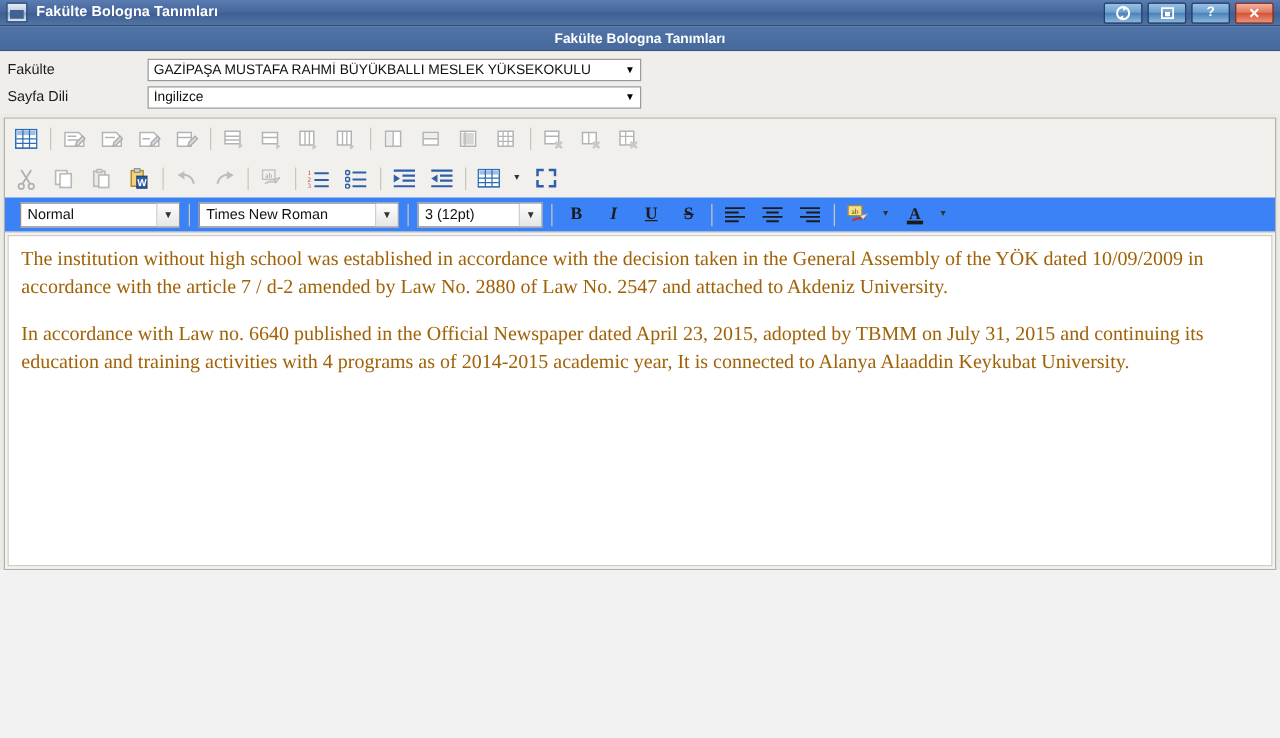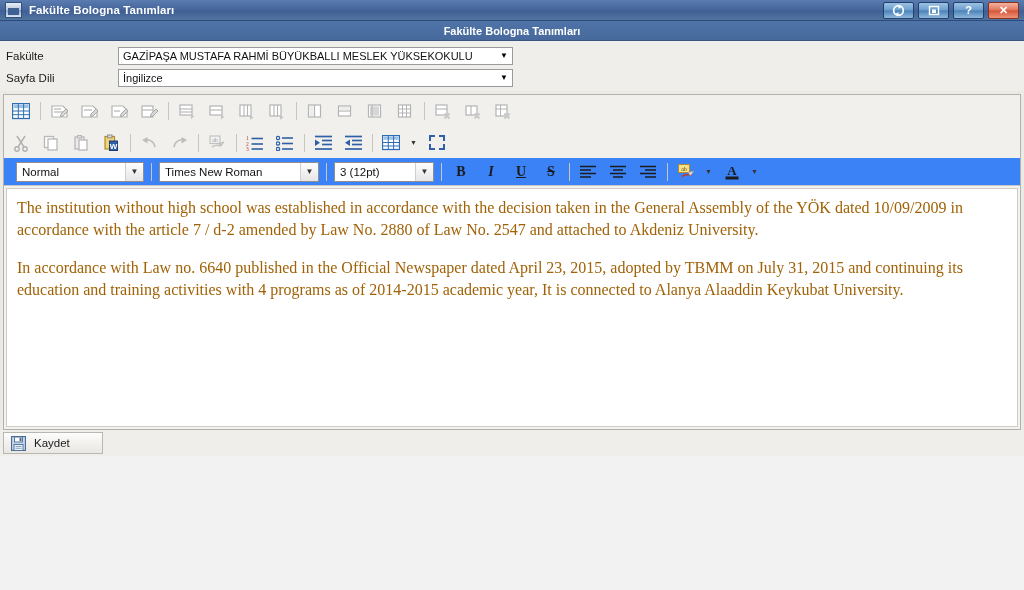--- a/index.html
+++ b/index.html
@@ -673,29 +673,14 @@
     </div>
 
     <div class="canvas-wrap">
       <div class="canvas">
         <p>The institution without high school was established in accordance with the decision taken in the General Assembly of the YÖK dated 10/09/2009 in accordance with the article 7 / d-2 amended by Law No. 2880 of Law No. 2547 and attached to Akdeniz University.</p>
         <p>In accordance with Law no. 6640 published in the Official Newspaper dated April 23, 2015, adopted by TBMM on July 31, 2015 and continuing its education and training activities with 4 programs as of 2014-2015 academic year, It is connected to Alanya Alaaddin Keykubat University.</p>
       </div>
     </div>
   </div>
 
-  <div class="bottombar">
-    <div class="savebtn">
-      <div class="ico">
-        <svg width="15" height="15" viewBox="0 0 15 15">
-          <rect x="0.5" y="0.5" width="14" height="14" fill="#c9d9ea" stroke="#4a6c96" stroke-width="1.2"></rect>
-          <rect x="3.5" y="1" width="8" height="5" fill="#ffffff" stroke="#4a6c96" stroke-width="0.9"></rect>
-          <rect x="8.5" y="1.8" width="2" height="3.4" fill="#4a6c96"></rect>
-          <rect x="3" y="8.5" width="9" height="6" fill="#eef4fa" stroke="#4a6c96" stroke-width="0.9"></rect>
-          <line x1="4.5" y1="10.5" x2="10.5" y2="10.5" stroke="#7f9cc0" stroke-width="0.9"></line>
-          <line x1="4.5" y1="12.3" x2="10.5" y2="12.3" stroke="#7f9cc0" stroke-width="0.9"></line>
-        </svg>
-      </div>
-      <div class="lbl">Kaydet</div>
-    </div>
-  </div>
 
 </div>
 
 </body></html>

